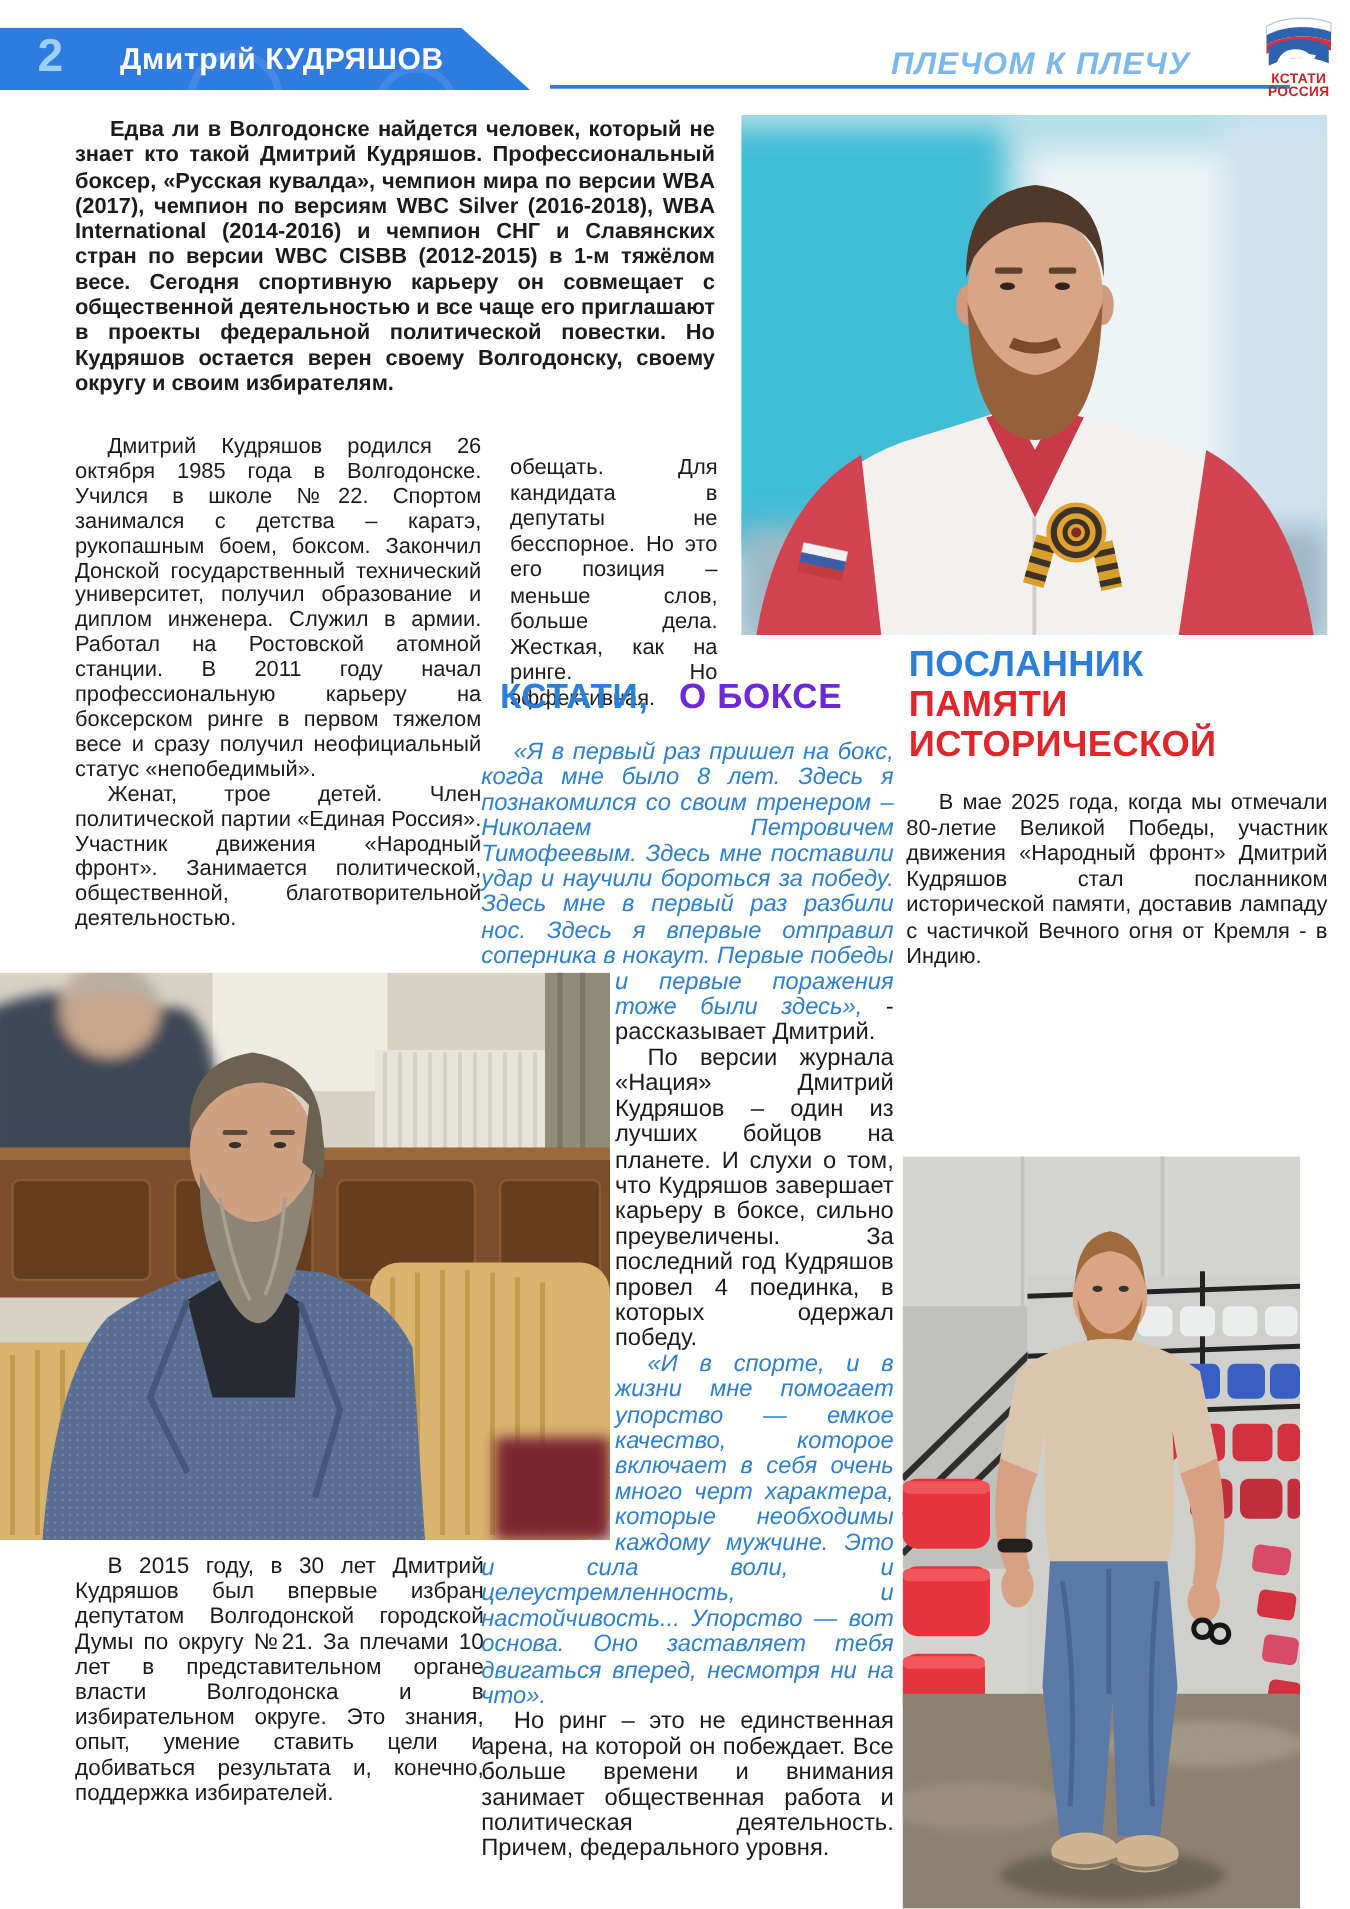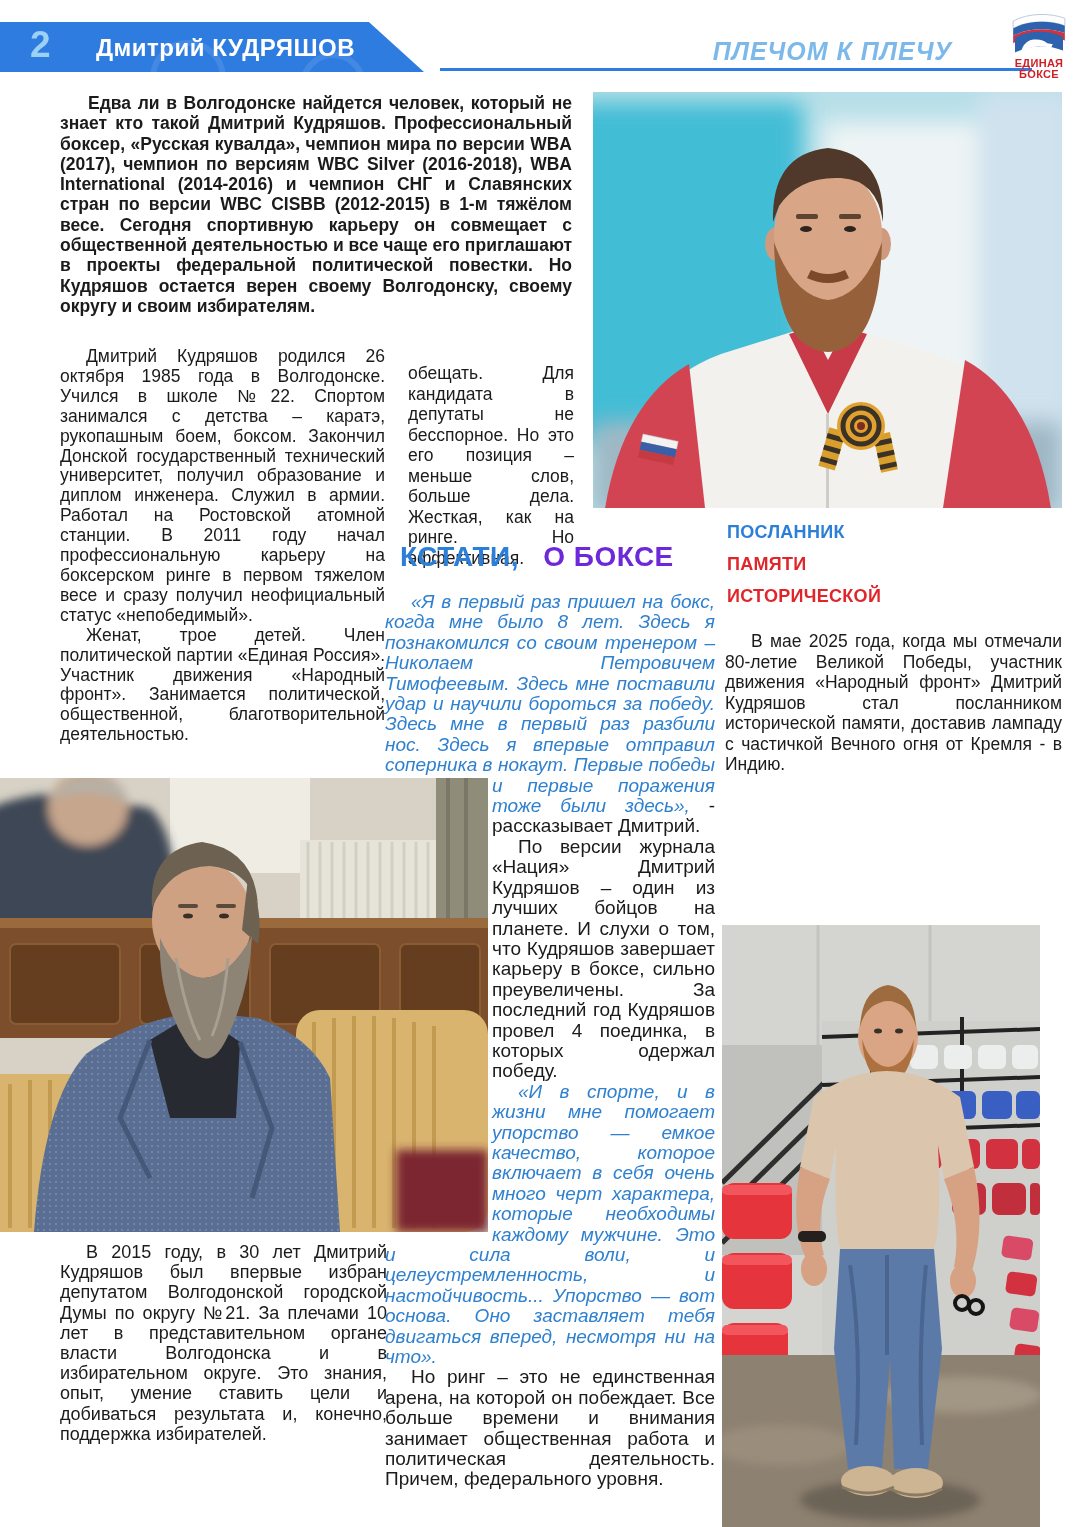--- a/index.html
+++ b/index.html
@@ -31,21 +31,21 @@
 
   .kstati{position:absolute;left:400px;top:541px;font-size:28px;font-weight:800;letter-spacing:.5px;white-space:nowrap;}
   .kstati .b{color:#2b7fd9;}
   .kstati .r{color:#6d28d9;margin-left:16px;}
 
   .midcol{position:absolute;left:385px;top:592px;width:330px;font-size:19px;line-height:20.4px;}
   .midcol .spacer{float:left;width:107px;height:640px;shape-outside:inset(186px 0 0 0);}
   .midcol p{margin:0;text-indent:26px;}
   .q{color:#2f80cf;font-style:italic;}
 
-  .poslannik{position:absolute;left:727px;top:516px;font-size:18px;line-height:32px;font-weight:800;letter-spacing:.3px;}
+  .poslannik{position:absolute;left:727px;top:516px;font-size:29px;line-height:32px;font-weight:800;letter-spacing:.3px;}
   .poslannik .b{color:#2b7fd9;}
   .poslannik .r{color:#e0262b;}
   .rightcol{position:absolute;left:725px;top:631px;width:337px;font-size:17.5px;line-height:20.5px;}
   .rightcol p{margin:0;text-indent:26px;}
 
   .deputy{position:absolute;left:60px;top:1242px;width:327px;font-size:18px;line-height:20.2px;}
   .deputy p{margin:0;text-indent:26px;}
 
   
   .photo{position:absolute;overflow:hidden;}
@@ -68,22 +68,22 @@
   <div class="header-rule"></div>
   <div class="rubric">ПЛЕЧОМ К ПЛЕЧУ</div>
   <div class="logo">
     <svg viewBox="0 0 64 52">
       <path d="M4,12 C20,3 44,3 60,9 L60,17 C44,11 20,11 4,20 Z" fill="#ffffff" stroke="#b9c6d8" stroke-width="1"></path>
       <path d="M4,20 C20,11 44,11 60,17 L60,25 C44,19 20,19 4,28 Z" fill="#2d63ae"></path>
       <path d="M4,28 C20,19 44,19 60,25 L60,33 C44,27 20,27 4,36 Z" fill="#d2323c"></path>
       <path d="M6,30 C22,21 44,22 58,29 L58,44 C40,37 24,38 6,46 Z" fill="#2d63ae"></path>
       <path d="M14,41 q4,-8 12,-9 q10,-1 15,4 l6,1 l-2,4 q-14,-4 -26,1 l-2,3 l-4,-1 Z" fill="#ffffff"></path>
     </svg>
-    <div class="logo-txt">ЕДИНАЯ</div>
-    <div class="logo-txt">БОКСЕ</div>
+    <div class="logo-txt">КСТАТИ</div>
+    <div class="logo-txt">РОССИЯ</div>
   </div>
 
   <div class="lead jtext">Едва ли в Волгодонске найдется человек, который не знает кто такой Дмитрий Кудряшов. Профессиональный боксер, «Русская кувалда», чемпион мира по версии WBA (2017), чемпион по версиям WBC Silver (2016-2018), WBA International (2014-2016) и чемпион СНГ и Славянских стран по версии WBC CISBB (2012-2015) в 1-м тяжёлом весе. Сегодня спортивную карьеру он совмещает с общественной деятельностью и все чаще его приглашают в проекты федеральной политической повестки. Но Кудряшов остается верен своему Волгодонску, своему округу и своим избирателям.</div>
 
   <div class="col1 jtext">
     <p>Дмитрий Кудряшов родился 26 октября 1985 года в Волгодонске. Учился в школе №22. Спортом занимался с детства – каратэ, рукопашным боем, боксом. Закончил Донской государственный технический университет, получил образование и диплом инженера. Служил в армии. Работал на Ростовской атомной станции. В 2011 году начал профессиональную карьеру на боксерском ринге в первом тяжелом весе и сразу получил неофициальный статус «непобедимый».</p>
     <p>Женат, трое детей. Член политической партии «Единая Россия». Участник движения «Народный фронт». Занимается политической, общественной, благотворительной деятельностью.</p>
   </div>
 
   <div class="col2 jtext">

